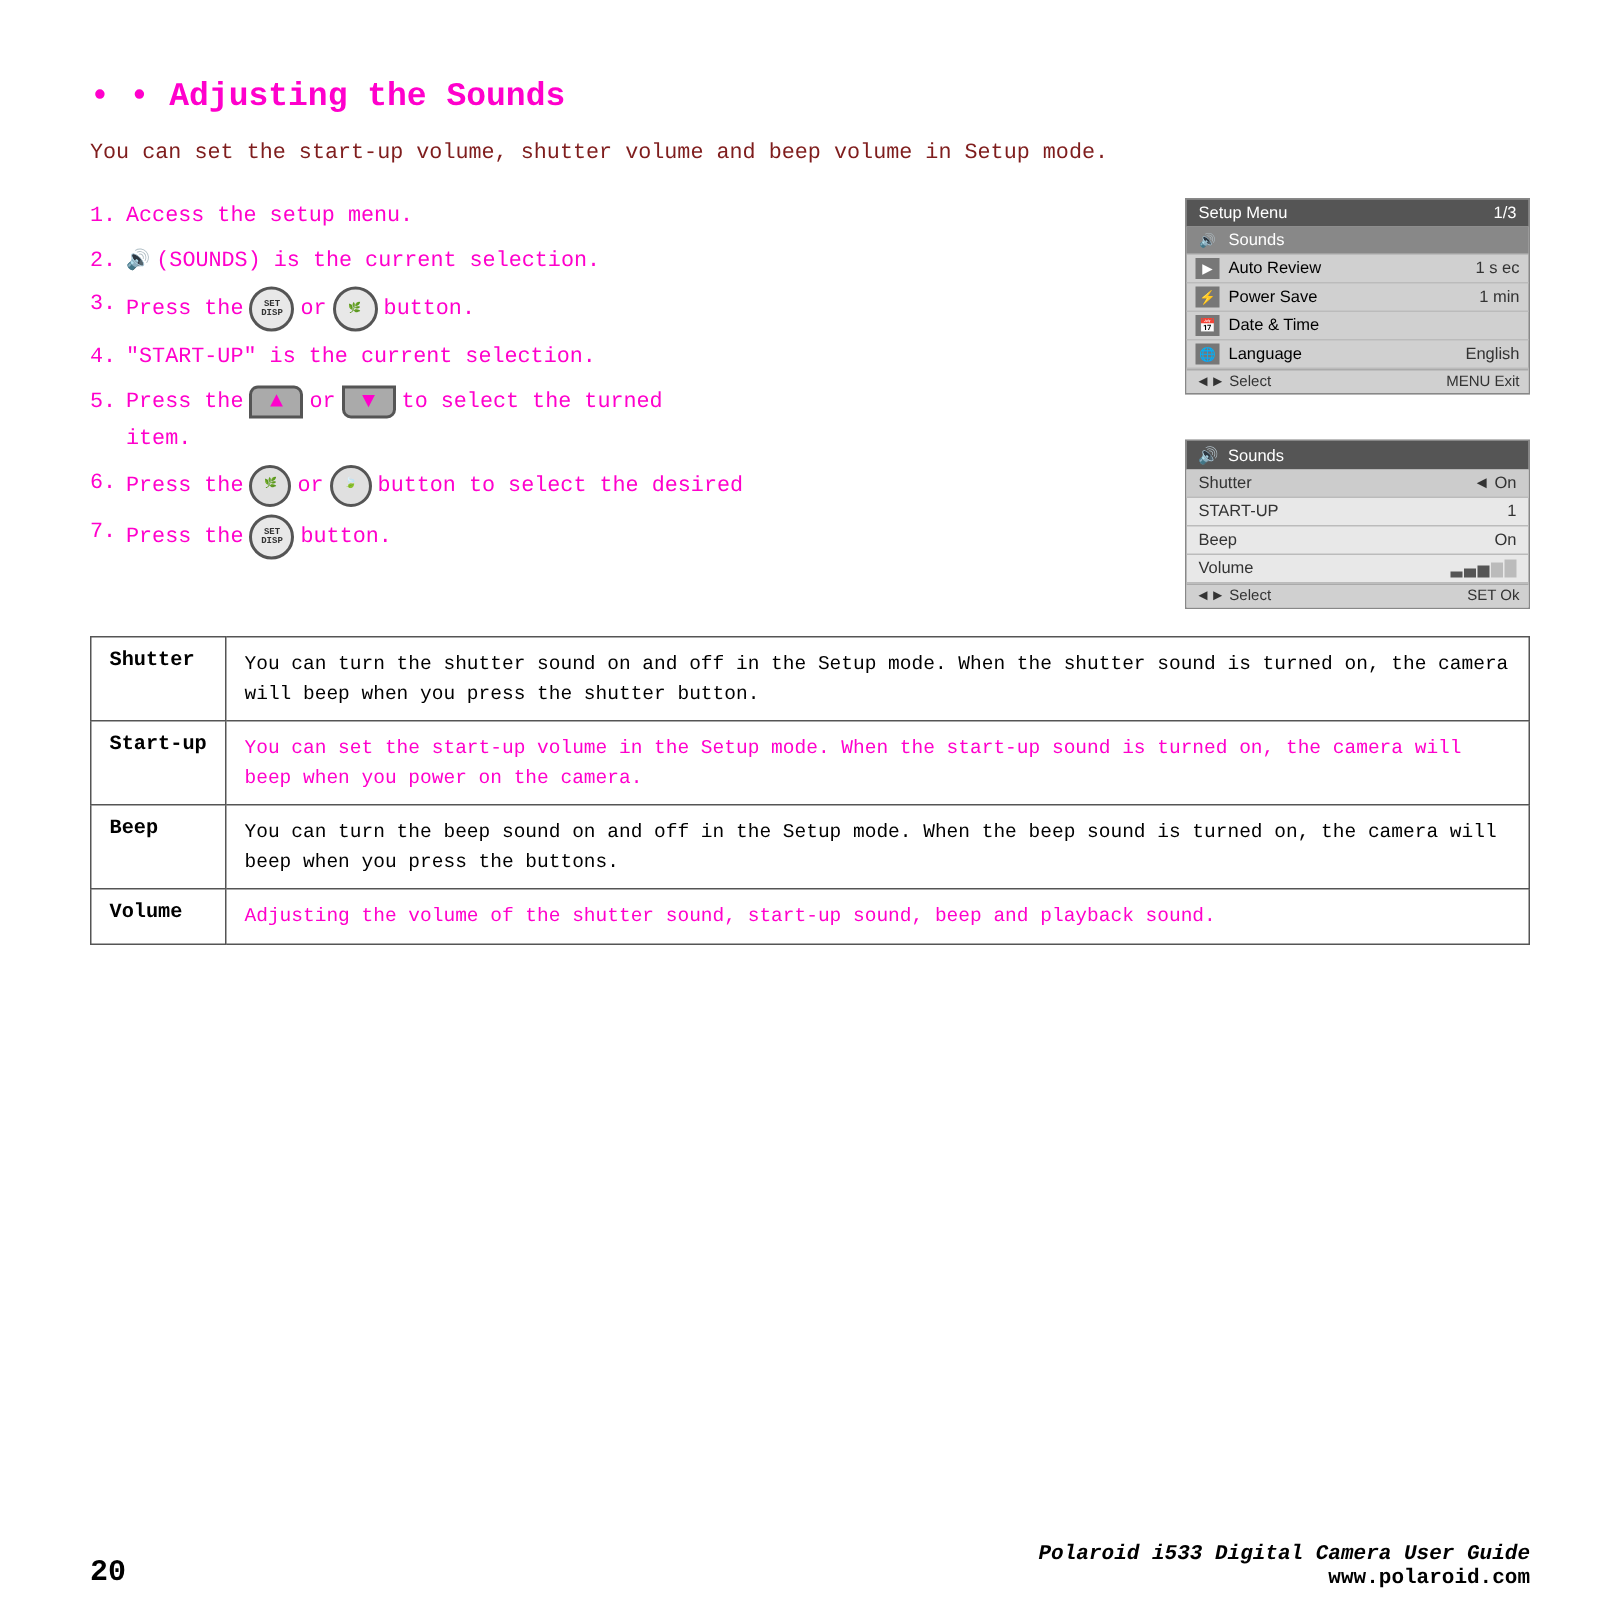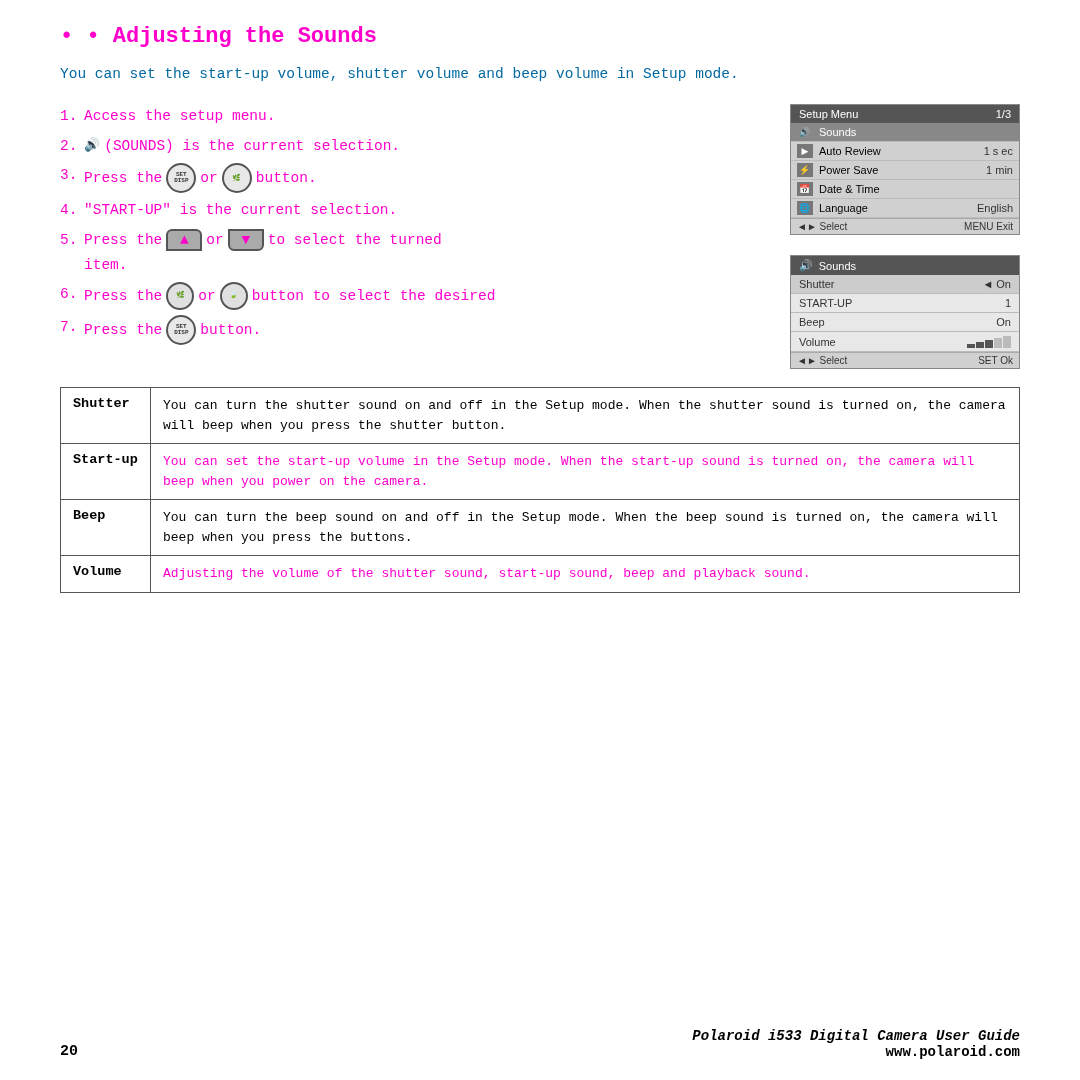--- a/index.html
+++ b/index.html
@@ -8,48 +8,48 @@
       height: 1080px;
       background: #ffffff;
       font-family: 'Courier New', Courier, monospace;
       font-size: 15px;
       color: #000;
       overflow: hidden;
     }
     .page {
       width: 1080px;
       height: 1080px;
-      padding: 24px 60px 30px 60px;
+      padding: 52px 60px 30px 60px;
       position: relative;
     }
     .title {
       font-size: 22px;
       font-weight: bold;
       color: #ff00cc;
       margin-bottom: 14px;
     }
     .intro-text {
       font-size: 14.5px;
-      color: #0369a1;
+      color: #7f1d1d;
       line-height: 1.6;
       margin-bottom: 18px;
       font-family: 'Courier New', Courier, monospace;
     }
     .content-area {
       display: flex;
       gap: 20px;
     }
     .steps-col {
       flex: 1;
     }
     .menus-col {
       width: 230px;
       display: flex;
       flex-direction: column;
-      gap: 16px;
+      gap: 26px;
     }
     .step {
       font-size: 14.5px;
       color: #ff00cc;
       line-height: 1.7;
       margin-bottom: 6px;
       display: flex;
       align-items: flex-start;
       gap: 6px;
     }
@@ -233,21 +233,21 @@
     .footer {
       position: absolute;
       bottom: 20px;
       left: 60px;
       right: 60px;
       display: flex;
       justify-content: space-between;
       align-items: flex-end;
     }
     .footer-page {
-      font-size: 15px;
+      font-size: 20px;
       font-weight: bold;
       font-family: 'Courier New', Courier, monospace;
     }
     .footer-brand {
       text-align: right;
       font-family: 'Courier New', Courier, monospace;
     }
     .footer-brand .brand-title {
       font-size: 14px;
       font-weight: bold;

